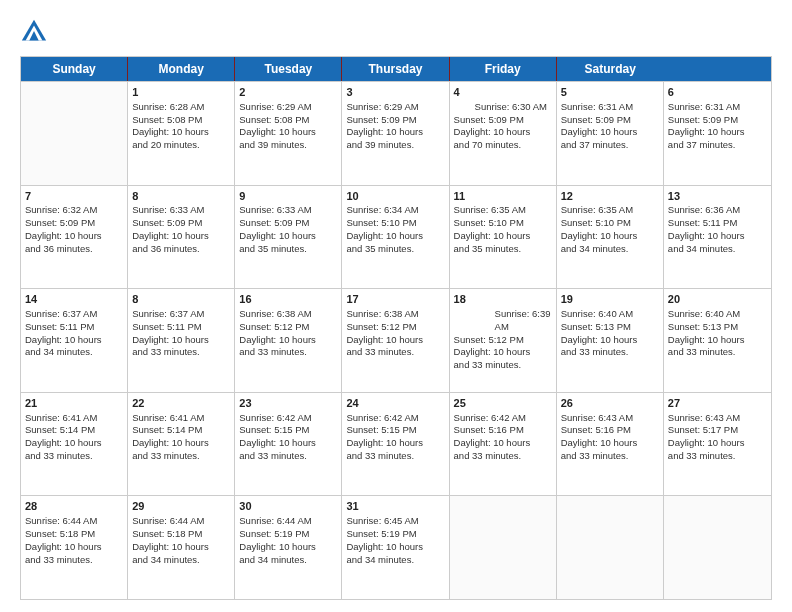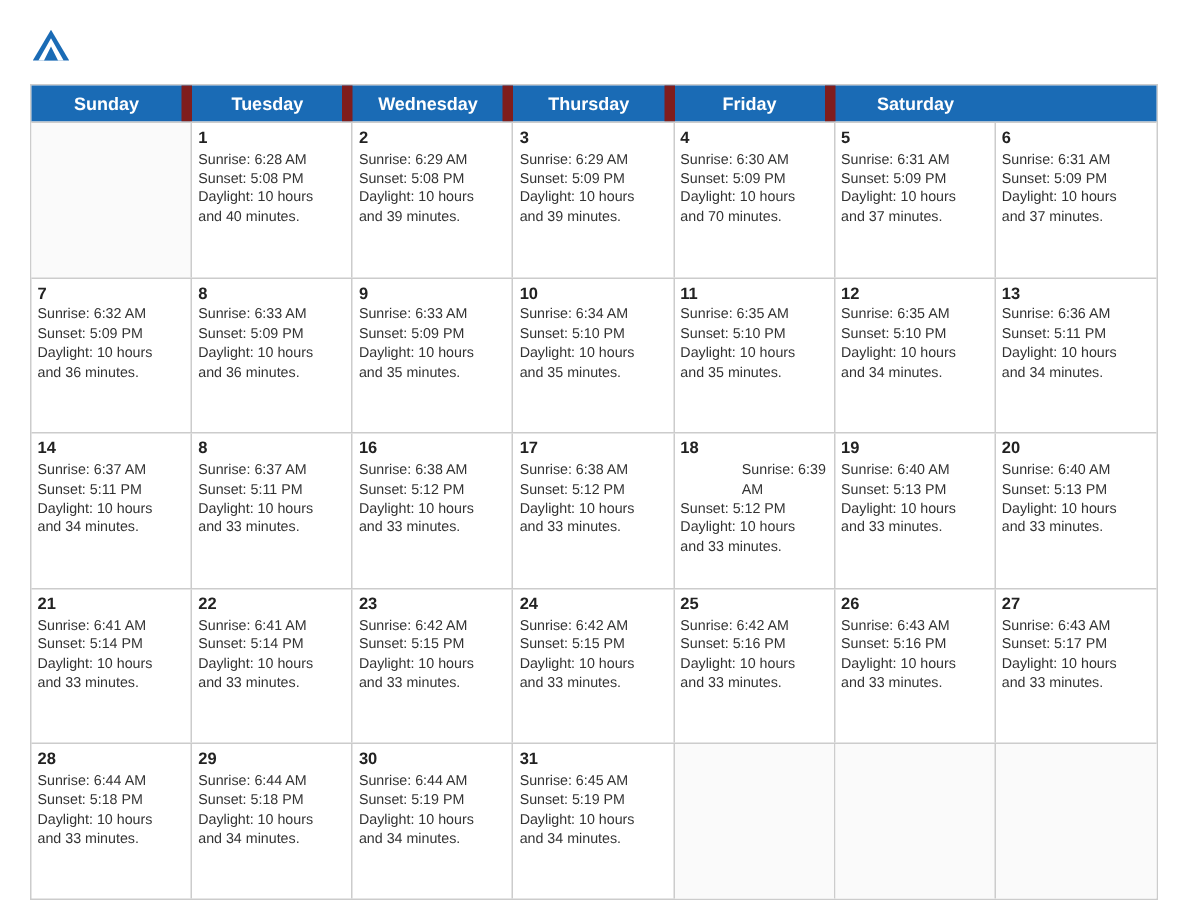--- a/index.html
+++ b/index.html
@@ -71,21 +71,21 @@
       display: grid;
       grid-template-columns: repeat(7, 1fr);
       background: #1a6bb5;
     }
     .cal-header-cell {
       color: #fff;
       font-size: 12px;
       font-weight: bold;
       text-align: center;
       padding: 5px 2px;
-      border-right: 7px solid #7f1d1d;
+      border-right: 1px solid #7f1d1d;
     }
     .cal-header-cell:last-child { border-right: none; }
     .cal-body {
       flex: 1;
       display: flex;
       flex-direction: column;
     }
     .cal-row {
       display: grid;
       grid-template-columns: repeat(7, 1fr);
@@ -129,53 +129,53 @@
     </div>
     <div class="title-block">
       <div class="month-title"></div>
       <div class="subtitle"></div>
     </div>
   </div>
 
   <div class="calendar">
     <div class="cal-header" id="cal-header">
         <div class="cal-header-cell">Sunday</div>
+        <div class="cal-header-cell">Monday</div>
         <div class="cal-header-cell">Tuesday</div>
-        <div class="cal-header-cell">Wednesday</div>
         <div class="cal-header-cell">Thursday</div>
         <div class="cal-header-cell">Friday</div>
         <div class="cal-header-cell">Saturday</div>
       </div>
     <div class="cal-body" id="cal-body">
         <div class="cal-row">
           <div class="cal-cell empty"></div>
           <div class="cal-cell">
             <span class="day-num">1</span>
             <span style="display: block;">Sunrise: 6:28 AM</span>
             <span style="display: block;">Sunset: 5:08 PM</span>
             <span style="display: block;">Daylight: 10 hours</span>
-            <span style="display: block;">and 40 minutes.</span>
+            <span style="display: block;">and 20 minutes.</span>
           </div>
           <div class="cal-cell">
             <span class="day-num">2</span>
             <span style="display: block;">Sunrise: 6:29 AM</span>
             <span style="display: block;">Sunset: 5:08 PM</span>
             <span style="display: block;">Daylight: 10 hours</span>
             <span style="display: block;">and 39 minutes.</span>
           </div>
           <div class="cal-cell">
             <span class="day-num">3</span>
             <span style="display: block;">Sunrise: 6:29 AM</span>
             <span style="display: block;">Sunset: 5:09 PM</span>
             <span style="display: block;">Daylight: 10 hours</span>
             <span style="display: block;">and 39 minutes.</span>
           </div>
           <div class="cal-cell">
             <span class="day-num">4</span>
-            <span style="display: block;">Sunrise: 6:30 AM</span>
+            <span style="display: block; margin-left: 21px;">Sunrise: 6:30 AM</span>
             <span style="display: block;">Sunset: 5:09 PM</span>
             <span style="display: block;">Daylight: 10 hours</span>
             <span style="display: block;">and 70 minutes.</span>
           </div>
           <div class="cal-cell">
             <span class="day-num">5</span>
             <span style="display: block;">Sunrise: 6:31 AM</span>
             <span style="display: block;">Sunset: 5:09 PM</span>
             <span style="display: block;">Daylight: 10 hours</span>
             <span style="display: block;">and 37 minutes.</span>

